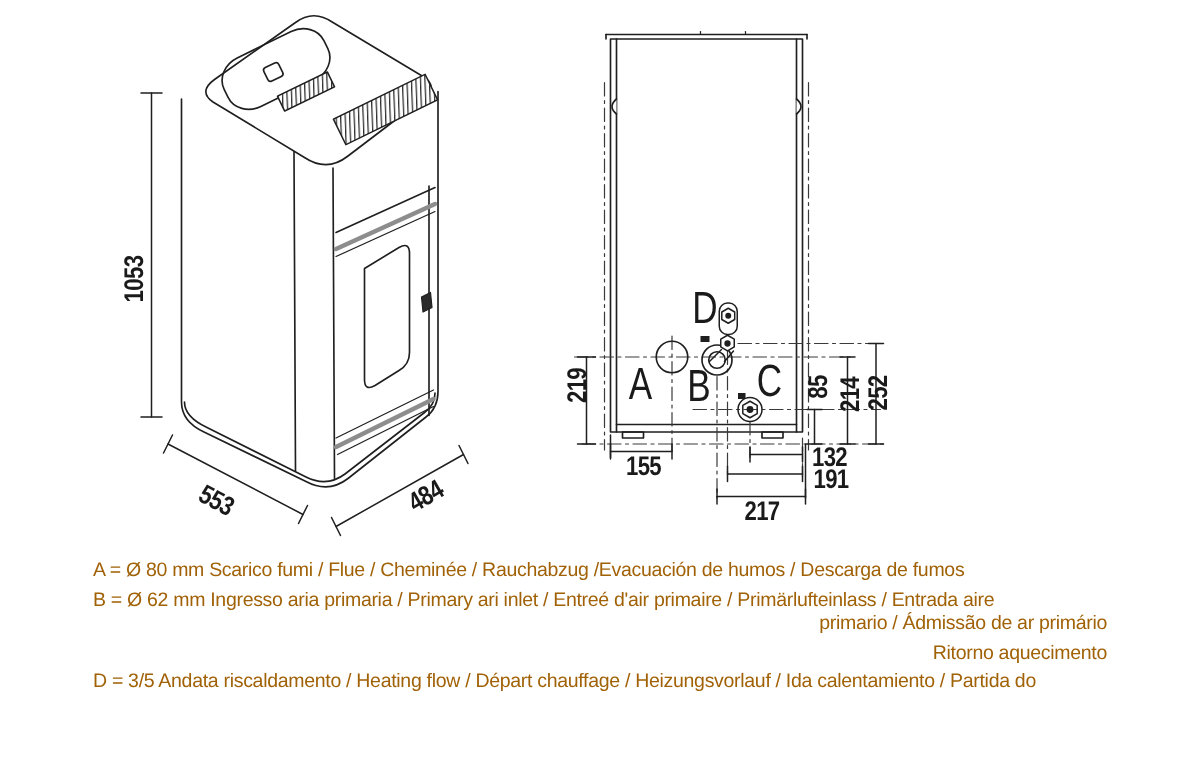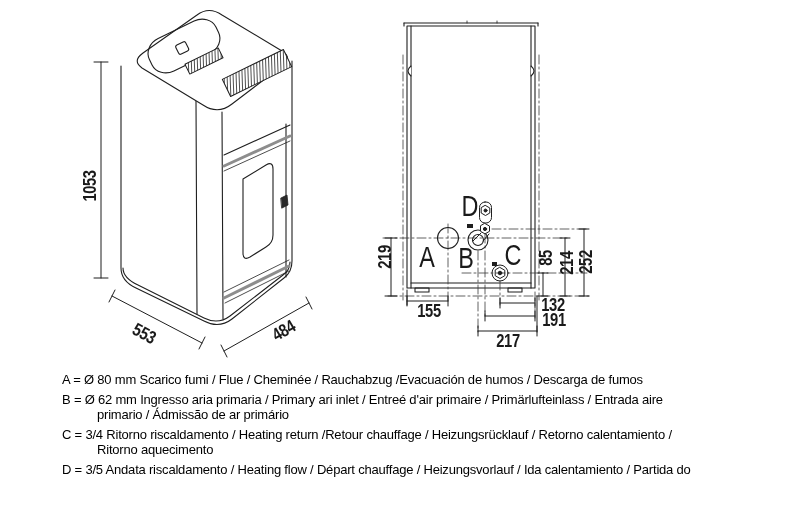--- a/index.html
+++ b/index.html
@@ -14,24 +14,24 @@
   }
   .dim{font-size:18px;font-weight:bold;letter-spacing:-0.5px;}
   .big{font-size:30px;font-weight:400;}
   .r0 {transform:translate(-50%,-50%) scaleX(0.82);}
   .r90{transform:translate(-50%,-50%) rotate(-90deg) scaleX(0.82);}
   .rp28{transform:translate(-50%,-50%) rotate(28deg) scaleX(0.82);}
   .rm30{transform:translate(-50%,-50%) rotate(-30deg) scaleX(0.82);}
   .bigl{transform:translate(-50%,-50%) scaleX(0.78);}
   .legend{
     position:absolute;left:62px;top:372px;width:676px;
-    font-size:13px;line-height:15.5px;letter-spacing:-0.2px;color:#000000;
+    font-size:13px;line-height:15.5px;letter-spacing:-0.2px;color:#a16207;
   }
   .legend .entry{margin-bottom:4px;}
-  .legend .cont{padding-left:35px;}
+  .legend .cont{padding-left:35px;text-align:right;}
 </style>
 </head>
 <body>
 
 <div class="canvas">
 
   <svg width="790" height="520" viewBox="0 0 790 520">
     <defs>
       <pattern id="hatch" width="3" height="3" patternUnits="userSpaceOnUse" patternTransform="rotate(24)">
         <rect width="3" height="3" fill="#fff"></rect>
@@ -207,21 +207,20 @@
 
   <div class="legend">
     <div class="entry">
       <div>A = Ø 80 mm Scarico fumi / Flue / Cheminée / Rauchabzug /Evacuación de humos / Descarga de fumos</div>
     </div>
     <div class="entry">
       <div>B = Ø 62 mm Ingresso aria primaria / Primary ari inlet / Entreé d'air primaire / Primärlufteinlass / Entrada aire</div>
       <div class="cont">primario / Ádmissão de ar primário</div>
     </div>
     <div class="entry">
-      <div>C = 3/4  Ritorno riscaldamento / Heating return /Retour chauffage / Heizungsrücklauf / Retorno calentamiento /</div>
       <div class="cont">Ritorno aquecimento</div>
     </div>
     <div class="entry">
       <div>D = 3/5 Andata riscaldamento / Heating flow / Départ chauffage / Heizungsvorlauf / Ida calentamiento / Partida do</div>
     </div>
   </div>
 
 </div>
 
 </body></html>

